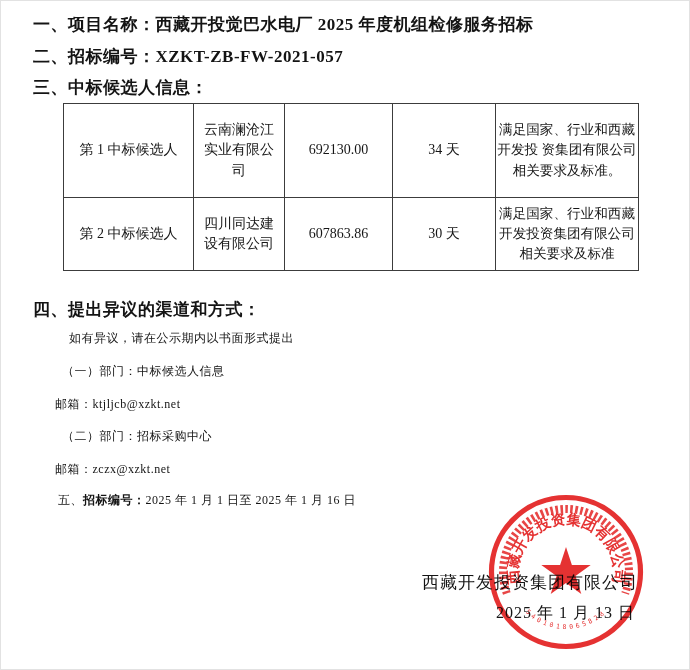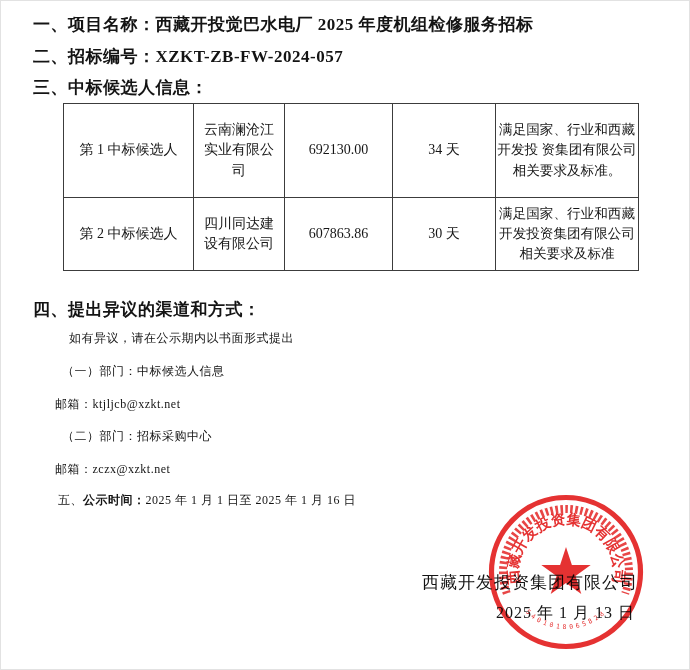--- a/index.html
+++ b/index.html
@@ -34,21 +34,21 @@
   .seal{
     position:absolute;left:476px;top:482px;width:180px;height:180px;
     mix-blend-mode:multiply;opacity:0.92;pointer-events:none;
   }
   .bold{font-weight:bold;}
 </style>
 </head>
 <body>
 
 <div class="abs h" style="left:33px;top:13px">一、项目名称：西藏开投觉巴水电厂 2025 年度机组检修服务招标</div>
-<div class="abs h" style="left:33px;top:45px">二、招标编号：XZKT-ZB-FW-2024-057</div>
+<div class="abs h" style="left:33px;top:45px">二、招标编号：XZKT-ZB-FW-2021-057</div>
 <div class="abs h" style="left:33px;top:76px">三、中标候选人信息：</div>
 
 <table class="bid">
   <colgroup>
     <col style="width:130px">
       <col style="width:91px">
       <col style="width:108px">
     <col style="width:103px">
       <col style="width:143px">
   </colgroup>
@@ -71,21 +71,21 @@
   </table>
 
 <div class="abs h" style="left:33px;top:298px">四、提出异议的渠道和方式：</div>
 <div class="abs body-line" style="left:69px;top:330px">如有异议，请在公示期内以书面形式提出</div>
 <div class="abs body-line" style="left:62px;top:363px">（一）部门：中标候选人信息</div>
 <div class="abs body-line" style="left:55px;top:396px">邮箱：ktjljcb@xzkt.net</div>
 <div class="abs body-line" style="left:62px;top:428px">（二）部门：招标采购中心</div>
 <div class="abs body-line" style="left:55px;top:461px">邮箱：zczx@xzkt.net</div>
 
 <div class="abs body-line" style="left:58px;top:492px">
-  <span>五、</span><span class="bold">公示时间：</span><span>2025 年 1 月 1 日至 2025 年 1 月 16 日</span>
+  <span>五、</span><span class="bold">招标编号：</span><span>2025 年 1 月 1 日至 2025 年 1 月 16 日</span>
 </div>
 
 <div class="abs sig-company">西藏开发投资集团有限公司</div>
 <div class="abs sig-date">2025 年 1 月 13 日</div>
 
 <svg class="seal" viewBox="0 0 180 180">
   <circle cx="90" cy="90" r="74.5" fill="none" stroke="#e32020" stroke-width="5.2"></circle>
 
   <path d="M30.8,111.5 A63,63 0 1 1 149.2,111.5" fill="none" stroke="#e32020" stroke-width="8" stroke-dasharray="2.6 2.4" opacity="0.9"></path>
 

